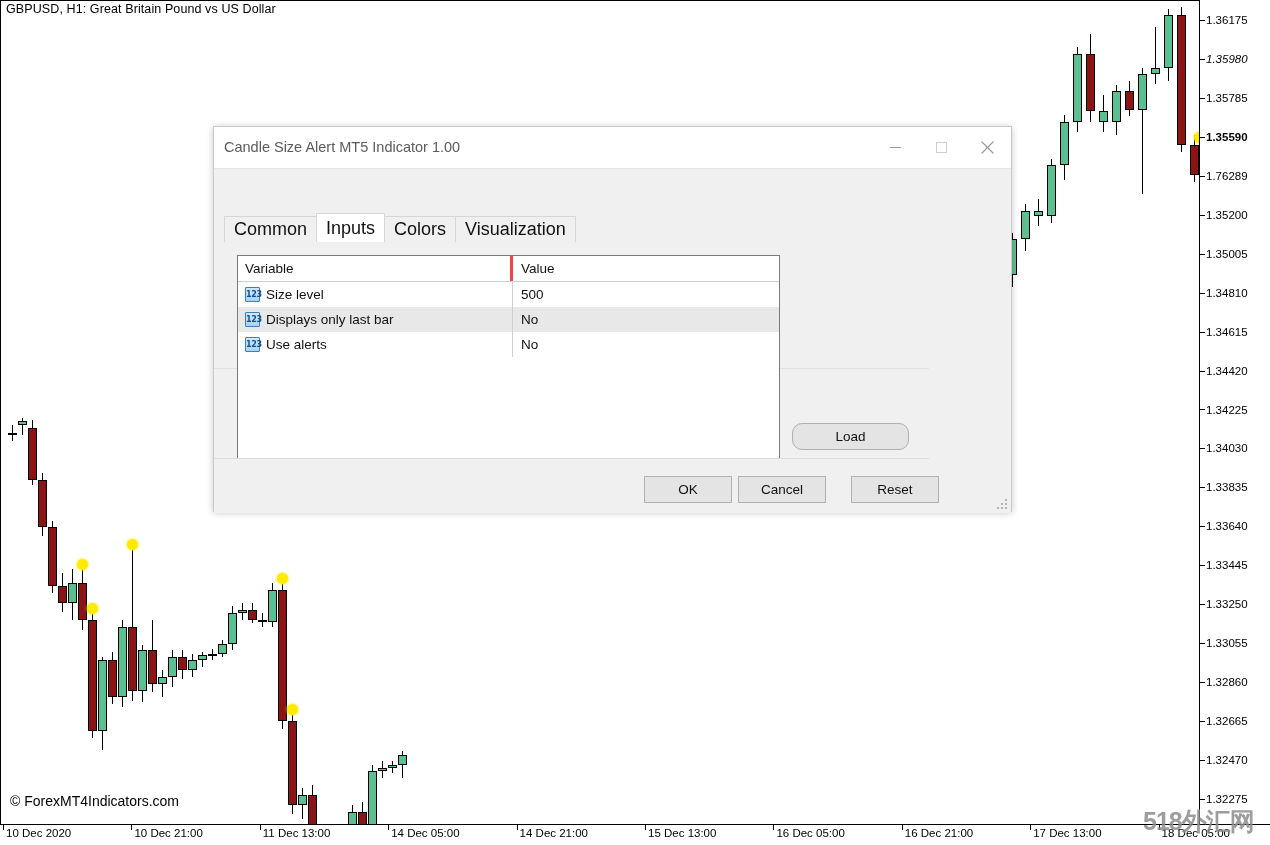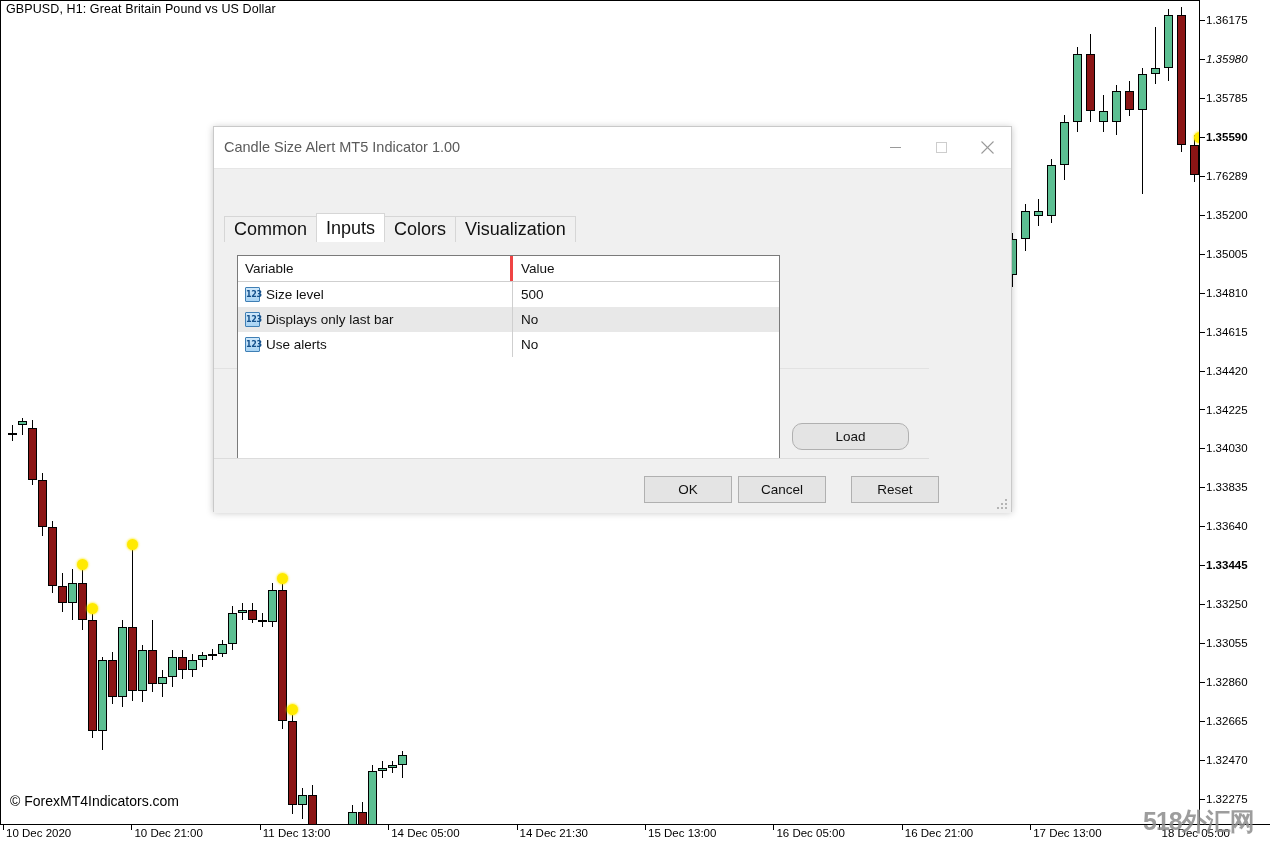--- a/index.html
+++ b/index.html
@@ -602,42 +602,42 @@
       <div class="price-tick" style="top: 168.8px;"><span class="tick-mark"></span><span>1.76289</span></div>
       <div class="price-tick" style="top: 207.75px;"><span class="tick-mark"></span><span>1.35200</span></div>
       <div class="price-tick" style="top: 246.7px;"><span class="tick-mark"></span><span>1.35005</span></div>
       <div class="price-tick" style="top: 285.65px;"><span class="tick-mark"></span><span>1.34810</span></div>
       <div class="price-tick" style="top: 324.6px;"><span class="tick-mark"></span><span>1.34615</span></div>
       <div class="price-tick" style="top: 363.55px;"><span class="tick-mark"></span><span>1.34420</span></div>
       <div class="price-tick" style="top: 402.5px;"><span class="tick-mark"></span><span>1.34225</span></div>
       <div class="price-tick" style="top: 441.45px;"><span class="tick-mark"></span><span>1.34030</span></div>
       <div class="price-tick" style="top: 480.4px;"><span class="tick-mark"></span><span>1.33835</span></div>
       <div class="price-tick" style="top: 519.35px;"><span class="tick-mark"></span><span>1.33640</span></div>
-      <div class="price-tick" style="top: 558.3px; font-weight: bold;"><span class="tick-mark"></span><span>1.33445</span></div>
+      <div class="price-tick" style="top: 558.3px;"><span class="tick-mark"></span><span>1.33445</span></div>
       <div class="price-tick" style="top: 597.25px;"><span class="tick-mark"></span><span>1.33250</span></div>
       <div class="price-tick" style="top: 636.2px;"><span class="tick-mark"></span><span>1.33055</span></div>
       <div class="price-tick" style="top: 675.15px;"><span class="tick-mark"></span><span>1.32860</span></div>
       <div class="price-tick" style="top: 714.1px;"><span class="tick-mark"></span><span>1.32665</span></div>
       <div class="price-tick" style="top: 753.05px;"><span class="tick-mark"></span><span>1.32470</span></div>
       <div class="price-tick" style="top: 792px;"><span class="tick-mark"></span><span>1.32275</span></div>
       <div class="price-tick" style="top: 830.95px;"><span class="tick-mark"></span><span>1.32080</span></div>
     </div>
 
   <div id="time-axis">
     <div id="time-axis-line"></div>
   <div class="time-tick-mark" style="left: 3px;"></div>
       <div class="time-tick-label" style="left: 6px;">10 Dec 2020</div>
       <div class="time-tick-mark" style="left: 131.4px;"></div>
       <div class="time-tick-label" style="left: 134.4px;">10 Dec 21:00</div>
       <div class="time-tick-mark" style="left: 259.8px;"></div>
       <div class="time-tick-label" style="left: 262.8px;">11 Dec 13:00</div>
       <div class="time-tick-mark" style="left: 388.2px;"></div>
       <div class="time-tick-label" style="left: 391.2px;">14 Dec 05:00</div>
       <div class="time-tick-mark" style="left: 516.6px;"></div>
-      <div class="time-tick-label" style="left: 519.6px;">14 Dec 21:30</div>
+      <div class="time-tick-label" style="left: 519.6px;">14 Dec 21:00</div>
       <div class="time-tick-mark" style="left: 645px;"></div>
       <div class="time-tick-label" style="left: 648px;">15 Dec 13:00</div>
       <div class="time-tick-mark" style="left: 773.4px;"></div>
       <div class="time-tick-label" style="left: 776.4px;">16 Dec 05:00</div>
       <div class="time-tick-mark" style="left: 901.8px;"></div>
       <div class="time-tick-label" style="left: 904.8px;">16 Dec 21:00</div>
       <div class="time-tick-mark" style="left: 1030.2px;"></div>
       <div class="time-tick-label" style="left: 1033.2px;">17 Dec 13:00</div>
       <div class="time-tick-mark" style="left: 1158.6px;"></div>
       <div class="time-tick-label" style="left: 1161.6px;">18 Dec 05:00</div>

